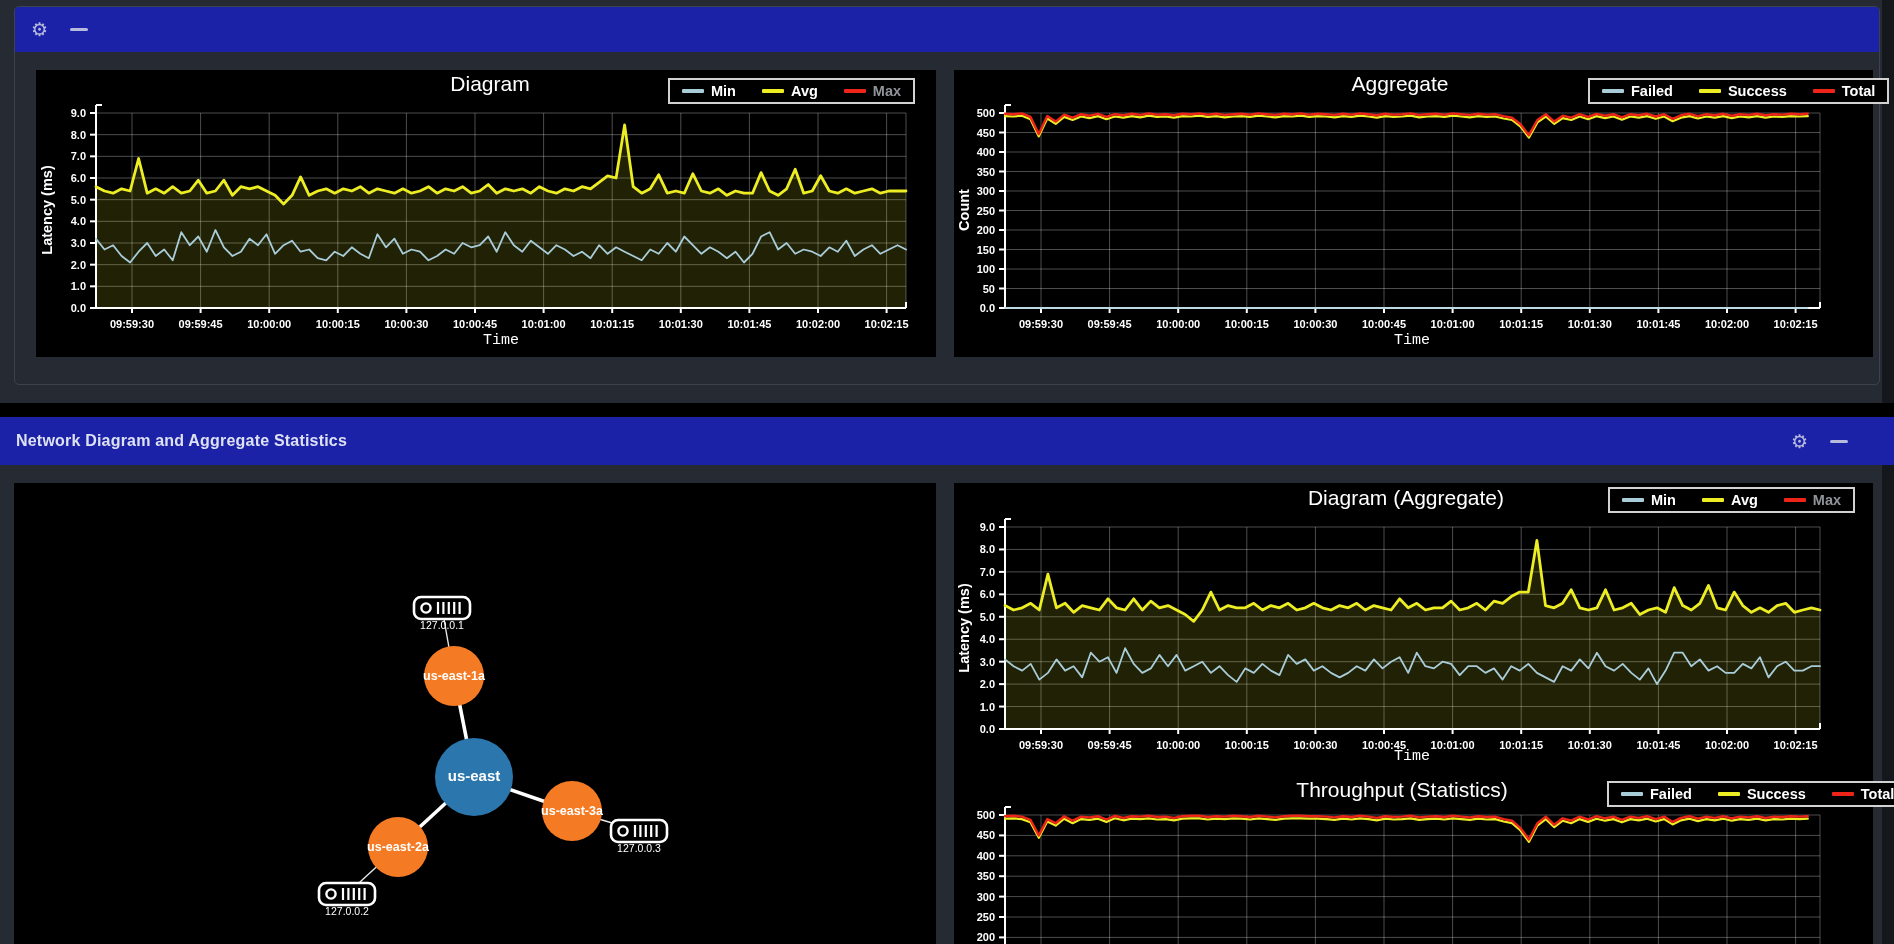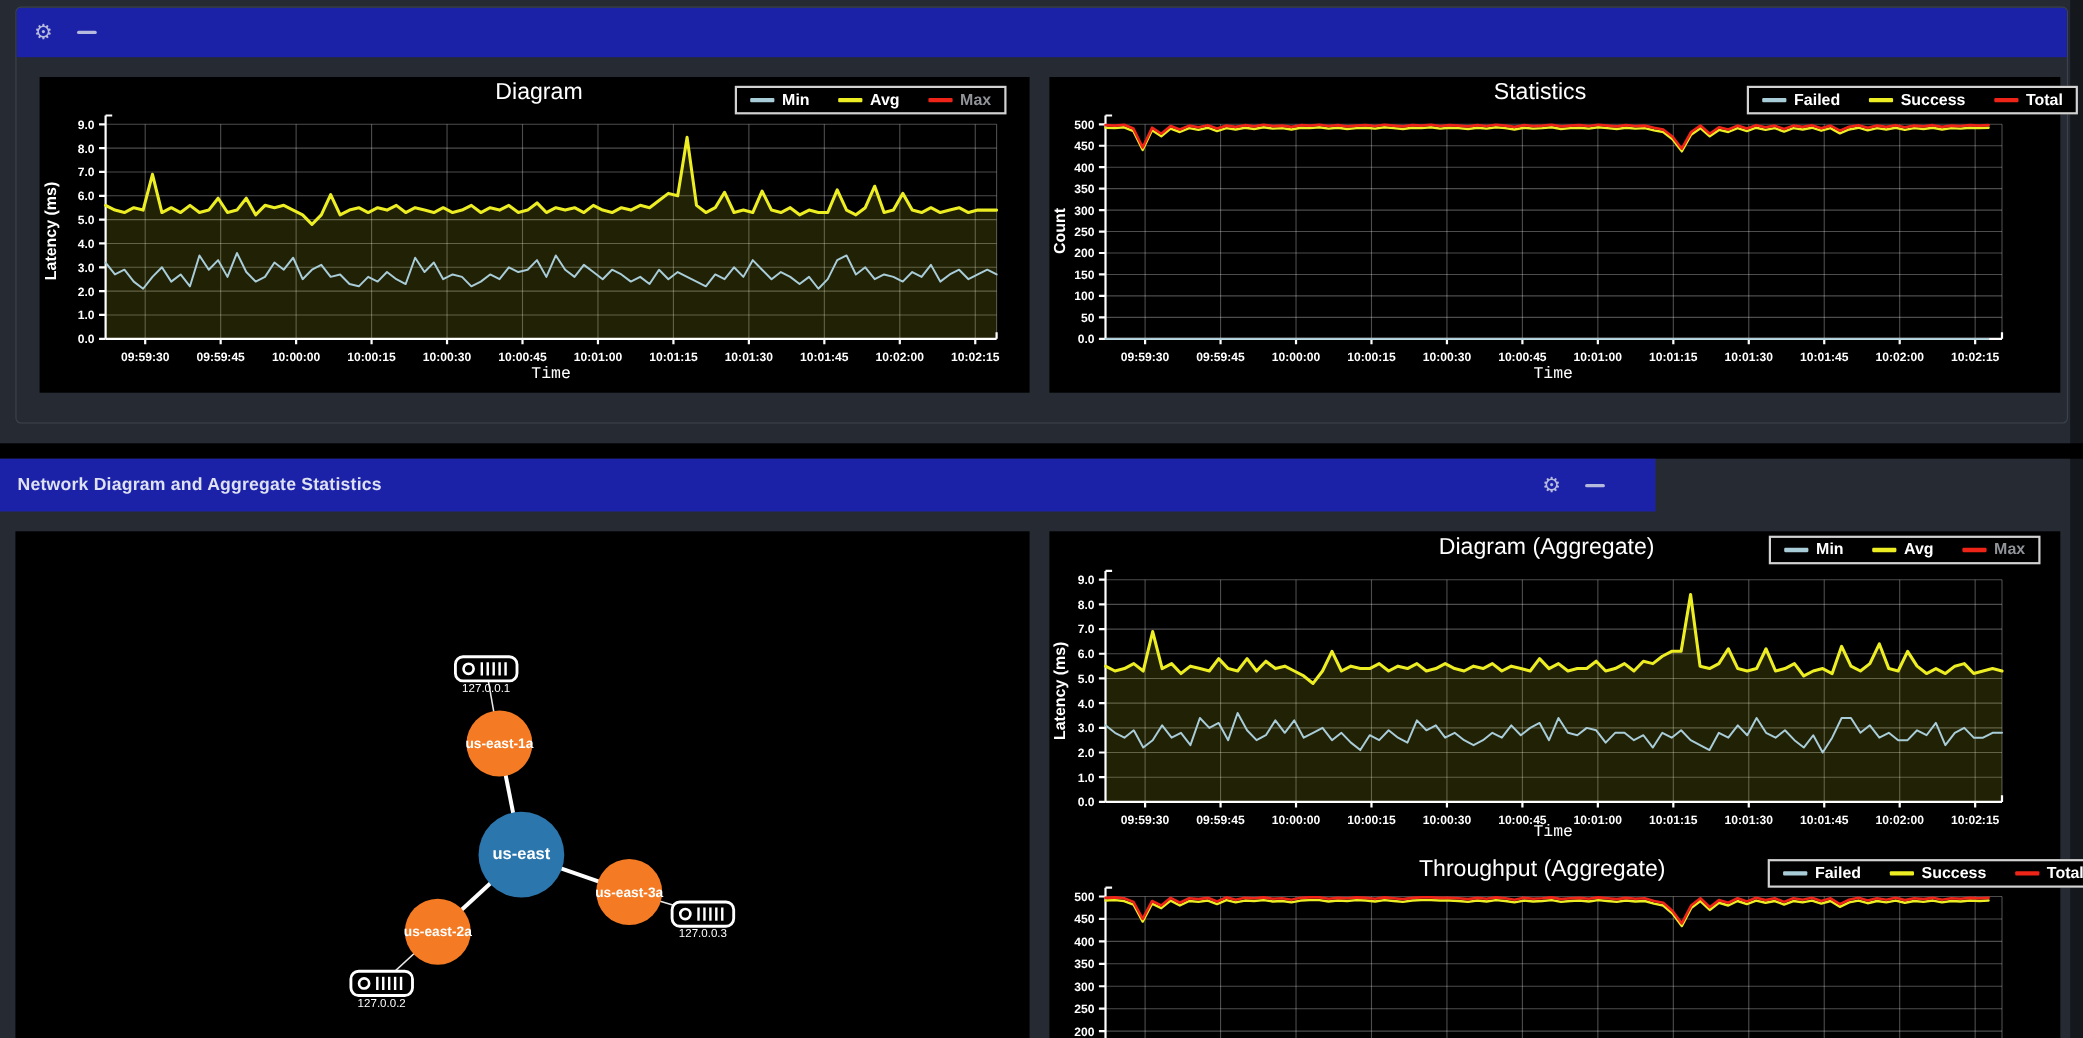--- a/index.html
+++ b/index.html
@@ -1,21 +1,21 @@
 <!DOCTYPE html>
 <html><head>
 <meta charset="utf-8">
 <style>
   html,body{margin:0;padding:0;background:#262b33;font-family:"Liberation Sans",sans-serif;}
   #root{position:relative;width:1894px;height:944px;overflow:hidden;background:#262b33;}
   .edge-strip{position:absolute;left:1882px;top:0;width:12px;height:944px;background:#14171c;}
   .card{position:absolute;left:14px;top:6px;width:1866px;height:379px;border:1px solid #3d434c;border-radius:5px;background:#262b33;overflow:hidden;box-sizing:border-box;}
   .bluebar{position:absolute;background:#1c22a8;display:flex;align-items:center;}
   .bar1{left:0;top:0;width:100%;height:45px;padding-left:16px;gap:22px;}
-  .bar2{left:0;top:417px;width:1505px;height:48px;padding:0 16px;box-sizing:border-box;}
+  .bar2{left:0;top:417px;width:1894px;height:48px;padding:0 16px;box-sizing:border-box;}
   .blackstrip{position:absolute;left:0;top:403px;width:1894px;height:14px;background:#000;}
   .gear{color:#b6bbdd;font-size:19px;line-height:1;cursor:pointer;}
   .mindash{width:18px;height:3px;background:#b6bbdd;border-radius:2px;cursor:pointer;}
   .bar-title{color:#dde1f2;font-size:16px;font-weight:bold;letter-spacing:.2px;flex:1;}
   .bar2-icons{display:flex;align-items:center;gap:22px;margin-right:30px;}
   .panel{position:absolute;background:#000;}
   .chart-title{position:absolute;color:#fff;font-size:21px;transform:translateX(-50%);white-space:nowrap;z-index:5;}
   .axis-xlabel{position:absolute;color:#fff;font-size:15px;transform:translateX(-50%);z-index:5;font-family:Liberation Mono, monospace;}
   .axis-ylabel{position:absolute;color:#fff;font-size:14.5px;font-weight:bold;transform:translate(-50%,-50%) rotate(-90deg);white-space:nowrap;z-index:5;}
   .legend{position:absolute;display:flex;align-items:flex-start;gap:26px;background:#000;border:2px solid #d2d2d2;padding:3px 12px;z-index:6;}
@@ -46,23 +46,23 @@
     <span class="bar2-icons">
       <span class="gear">⚙</span>
       <span class="mindash"></span>
     </span>
   </div>
 
   <div class="panel" style="left:14px;top:483px;width:922px;height:461px;"></div>
   <div class="panel" style="left:954px;top:483px;width:919px;height:461px;"></div>
 
   <div class="chart-title" style="left:490px;top:72px;">Diagram</div>
-  <div class="chart-title" style="left:1400px;top:72px;">Statistics</div>
+  <div class="chart-title" style="left:1400px;top:72px;">Aggregate</div>
   <div class="chart-title" style="left:1406px;top:486px;">Diagram (Aggregate)</div>
-  <div class="chart-title" style="left:1402px;top:778px;">Throughput (Aggregate)</div>
+  <div class="chart-title" style="left:1402px;top:778px;">Throughput (Statistics)</div>
 
   <div class="axis-xlabel" style="left:501px;top:332px;">Time</div>
   <div class="axis-xlabel" style="left:1412px;top:332px;">Time</div>
   <div class="axis-xlabel" style="left:1412px;top:748px;">Time</div>
   <div class="axis-ylabel" style="left:47px;top:210px;">Latency (ms)</div>
   <div class="axis-ylabel" style="left:964px;top:210px;">Count</div>
   <div class="axis-ylabel" style="left:964px;top:628px;">Latency (ms)</div>
 
   <div class="legend" style="left:668px;top:78px;">
     <span class="lg-item">

